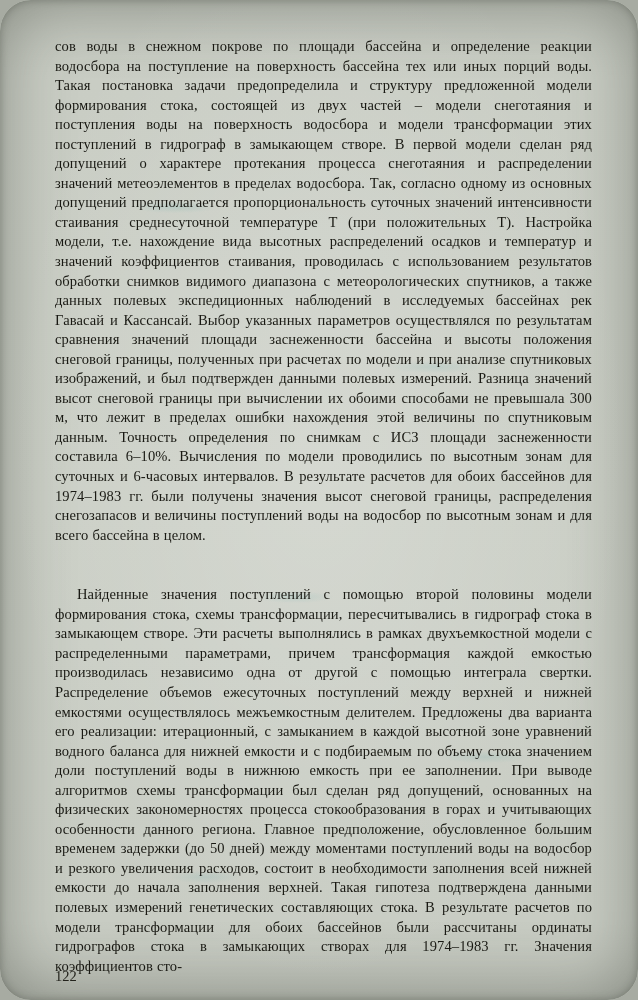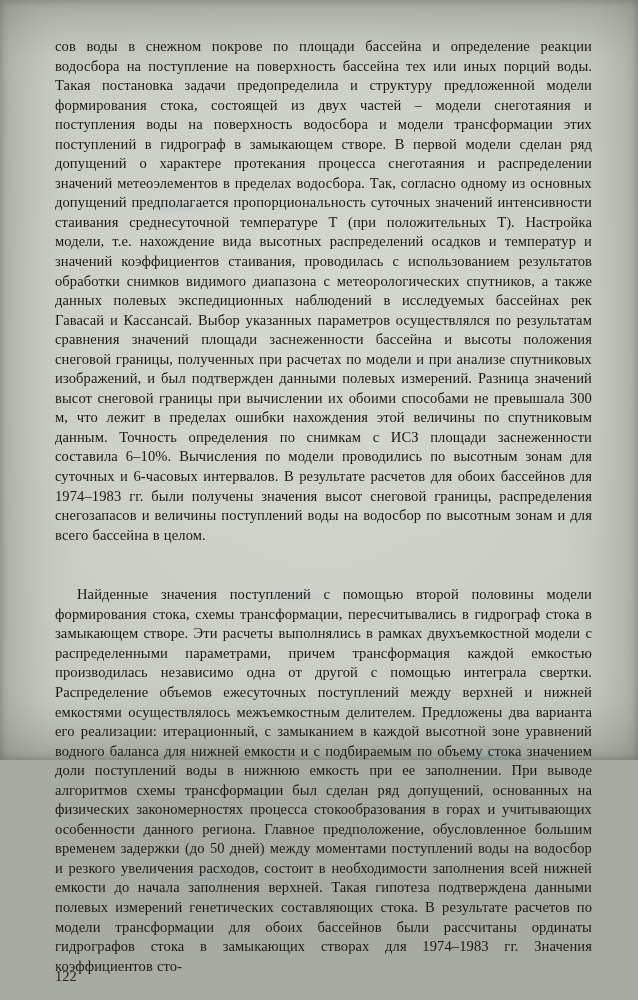--- a/index.html
+++ b/index.html
@@ -10,25 +10,26 @@
     width: 638px;
     height: 1000px;
     background: #a7aba2;
     font-family: "Liberation Serif", serif;
     overflow: hidden;
   }
   .scan-page {
     position: absolute;
     left: 0; top: 0;
     width: 638px;
-    height: 760px;
+    height: 1000px;
     background:
       radial-gradient(ellipse at 50% 45%, rgba(255,255,255,0.20), rgba(0,0,0,0) 70%),
       linear-gradient(180deg, #c2c6bd 0%, #c9cdc4 8%, #cbcfc6 50%, #c8ccc3 92%, #bfc3ba 100%);
     box-shadow: inset 0 0 70px rgba(55,60,50,0.45), inset 0 0 8px rgba(40,45,38,0.35);
+    border-radius: 31px;
   }
   .text-block {
     position: absolute;
     left: 55px;
     top: 37px;
     width: 537px;
     color: #191913;
     font-size: 14.55px;
     line-height: 19.55px;
     text-align: justify;

